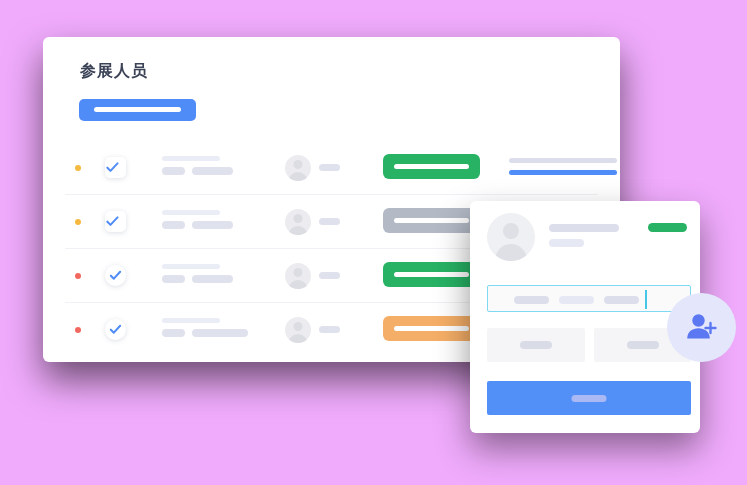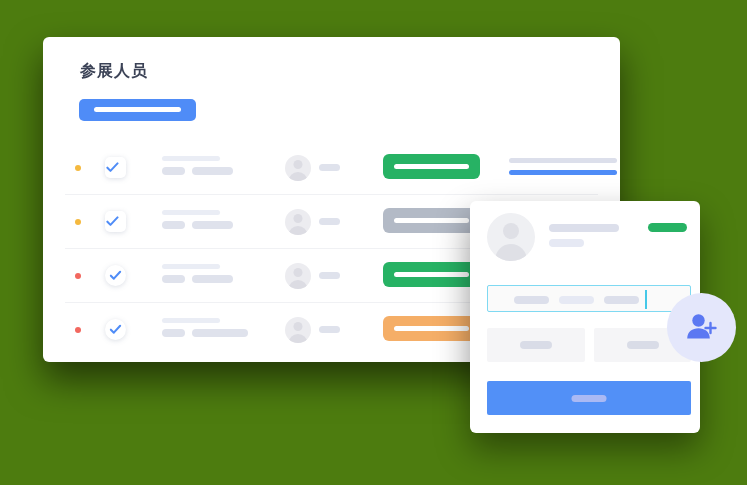--- a/index.html
+++ b/index.html
@@ -11,21 +11,21 @@
     width: 747px;
     height: 485px;
     overflow: hidden;
     font-family: "Liberation Sans", sans-serif;
     position: relative;
   }
 
   .stage {
     position: absolute;
     inset: 0;
-    background: #4d7c0f;
+    background: #f0abfc;
     text-align: center;
   }
 
   
   .main-card {
     position: absolute;
     left: 43px;
     top: 37px;
     width: 577px;
     height: 325px;

